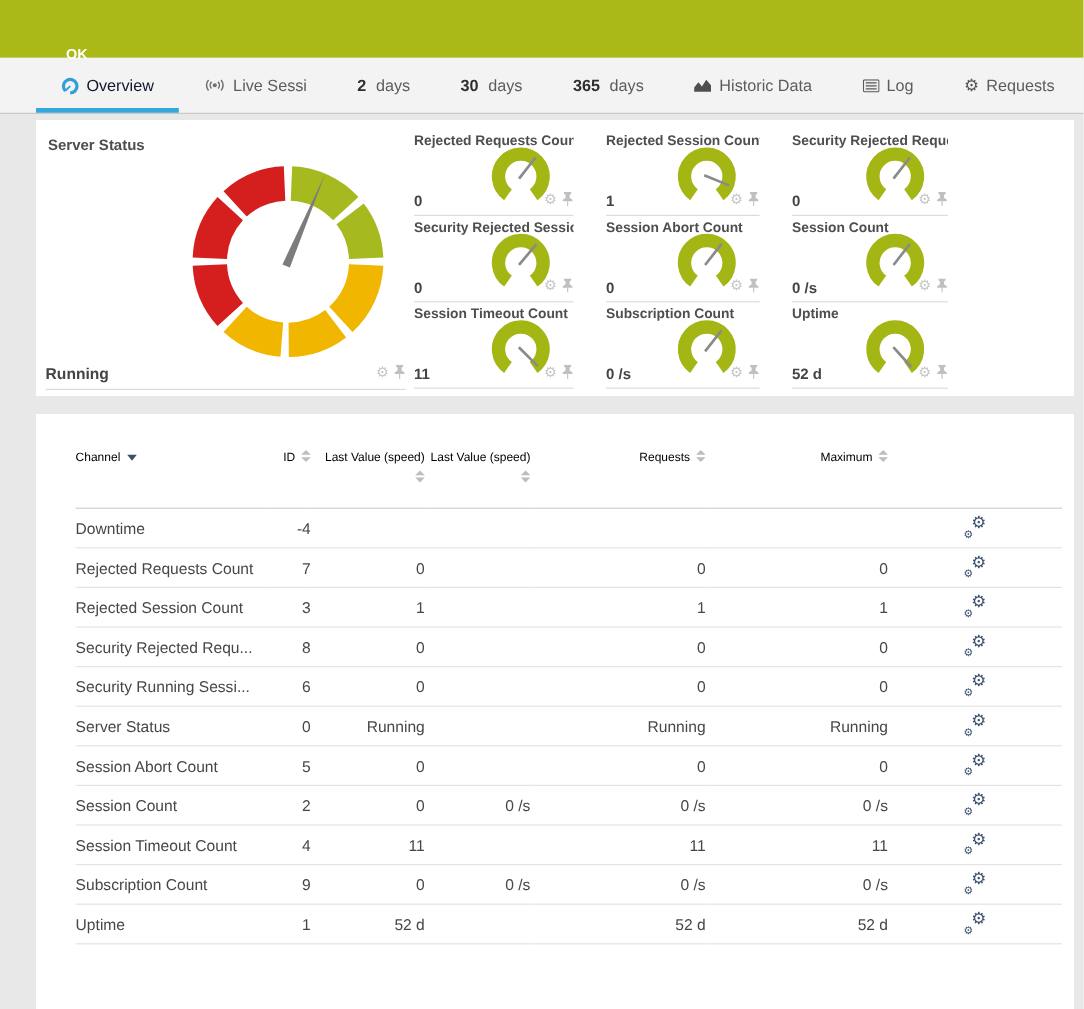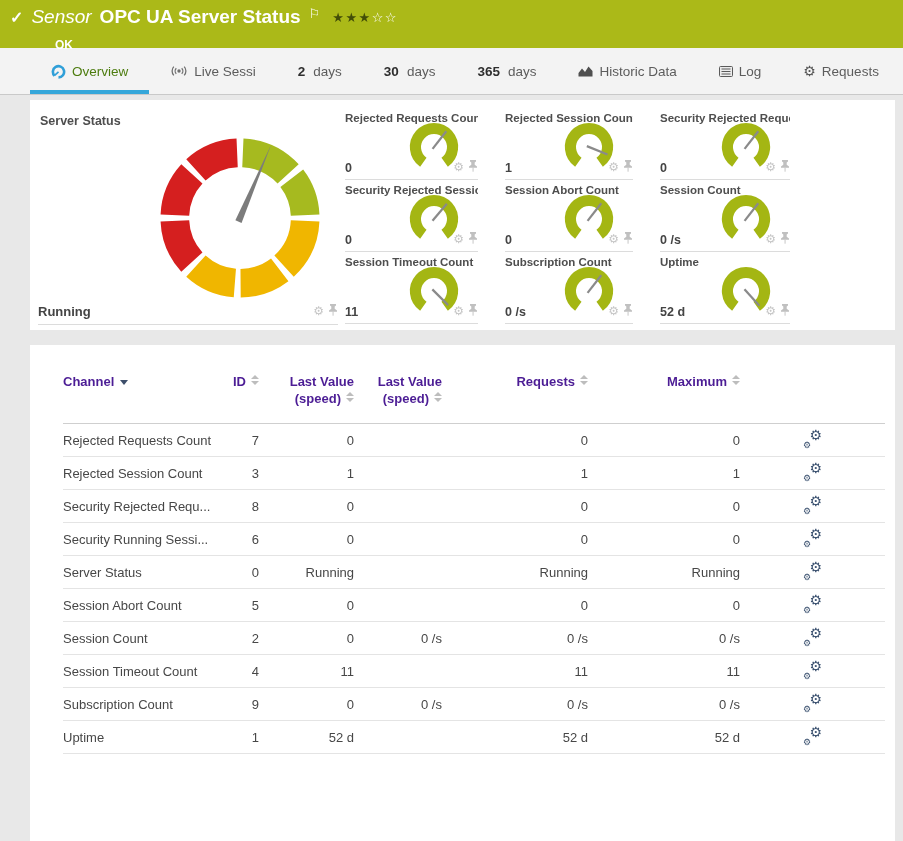--- a/index.html
+++ b/index.html
@@ -19,21 +19,21 @@
   .icon-flag { position:relative; top:-4px; }
   .icon-flag::before { content:"⚐"; font-size:13px; }
   .stars { font-size:13px; letter-spacing:1.5px; margin-left:4px; }
   .stars .f { color:#424d08; }
   .stars .e { color:#ffffff; }
   .status-ok { position:absolute; left:55px; top:30px; font-size:12px; font-weight:bold;margin-top:8px; }
 
   
   .tabs { height:47px; background:#f3f3f3; border-bottom:1px solid #c9c9c9; display:flex; padding-left:30px; }
   .tab { display:flex; align-items:center; gap:6px; padding:0 21px; font-size:13.5px; color:#5c5c5c; cursor:pointer; white-space:nowrap; }
-  .tab.active { color:#4d7c0f; box-shadow:inset 0 -4px 0 #35a7da; }
+  .tab.active { color:#0f172a; box-shadow:inset 0 -4px 0 #35a7da; }
   .tab b { color:#2e2e2e; margin-right:2px; }
   .tab svg { flex:none; }
   .icon-gear-tab::before { content:"⚙"; font-size:14px; color:#555; }
 
   
   .panel { background:#fff; margin-left:30px; width:865px; }
   .panel.gauges { margin-top:5px; height:230px; position:relative; }
 
   .ptitle { position:absolute; left:10px; top:14px; font-size:12.5px; font-weight:bold; color:#4e4e4e; }
   .biggauge { position:absolute; left:126px; top:34px; }
@@ -48,21 +48,21 @@
   .gcell svg.dial { position:absolute; right:18px; top:13px; }
   .gfooter { position:absolute; bottom:0; left:0; right:0; border-bottom:1px solid #dcdcdc; padding-bottom:4px;
              display:flex; justify-content:space-between; align-items:flex-end; }
   .gvalue { font-size:12.5px; font-weight:bold; color:#444; }
   .cellicons { display:flex; gap:4px; align-items:center; }
   .icon-gear-sm::before { content:"⚙"; font-size:12px; color:#c6c6c6; }
 
   
   .panel.tablepanel { margin-top:15px; height:496px; padding:28px 10px 0 33px; }
   table.channels { border-collapse:collapse; width:822px; table-layout:fixed; }
-  .channels th { font-size:13px; color:#4c1d95; font-weight:bold; text-align:right; vertical-align:top;
+  .channels th { font-size:10px; color:#000000; font-weight:normal; text-align:right; vertical-align:top;
                  padding:0 0 16px 0; line-height:17px; border-bottom:1px solid #cfcfcf; cursor:pointer; }
   .channels th.ch { text-align:left; }
   .channels td { font-size:13px; color:#474747; height:33px; border-bottom:1px solid #e4e4e4; text-align:right; padding:0; }
   .channels td.ch { text-align:left; }
   .channels td.edit { text-align:center; }
 
   .sortud { display:inline-block; vertical-align:top; margin-left:5px; margin-top:2px; }
   .sortud i { display:block; width:0; height:0; border-left:4px solid transparent; border-right:4px solid transparent; }
   .sortud .up { border-bottom:4px solid #bdbdbd; margin-bottom:2px; }
   .sortud .dn { border-top:4px solid #bdbdbd; }
@@ -75,27 +75,20 @@
 
   svg .needle-sm { stroke:#8a8a8a; stroke-width:2.4; }
   svg .arc-small { stroke:#a4b613; fill:none; stroke-width:12; }
   svg .seg-g { stroke:#a6ba1f; } svg .seg-y { stroke:#f0b600; } svg .seg-r { stroke:#d51f1f; }
   svg .seg { fill:none; stroke-width:29; }
 </style>
 </head>
 <body>
 
 <header class="topbar" style="background: rgb(171, 185, 24);">
-  <div class="row1">
-    <span class="icon-check"></span>
-    <span class="kind">Sensor</span>
-    <span class="sensor-title">OPC UA Server Status</span>
-    <span class="icon-flag"></span>
-    <span class="stars"><span class="f">★★★</span><span class="e">☆☆</span></span>
-  </div>
   <div class="status-ok">OK</div>
 </header>
 
 <nav class="tabs">
   <div class="tab active" style="box-shadow: rgb(53, 167, 218) 0px -4px 0px inset;">
     <svg width="15" height="15" viewBox="0 0 15 15">
       <path d="M3.54 11.76 A5.6 5.6 0 1 1 7.5 13.4" fill="none" stroke="#2f9fd8" stroke-width="2.6"></path>
       <line x1="7.5" y1="7.8" x2="3.4" y2="11.7" stroke="#2f9fd8" stroke-width="1.6"></line>
     </svg>
     <span>Overview</span>
@@ -342,20 +335,29 @@
         <th><span>ID</span><span class="sortud"><i class="up"></i><i class="dn"></i></span></th>
         <th><span>Last Value (speed)</span><span class="sortud"><i class="up"></i><i class="dn"></i></span></th>
         <th><span>Last Value (speed)</span><span class="sortud"><i class="up"></i><i class="dn"></i></span></th>
         <th><span>Requests</span><span class="sortud"><i class="up"></i><i class="dn"></i></span></th>
         <th><span>Maximum</span><span class="sortud"><i class="up"></i><i class="dn"></i></span></th>
         <th></th>
       </tr>
     </thead>
     <tbody>
       <tr>
+        <td class="ch">Downtime</td>
+        <td>-4</td>
+        <td></td>
+        <td></td>
+        <td></td>
+        <td></td>
+        <td class="edit"><span class="chedit"><span class="g1"></span><span class="g2"></span></span></td>
+      </tr>
+      <tr>
         <td class="ch">Rejected Requests Count</td>
         <td>7</td>
         <td>0</td>
         <td></td>
         <td>0</td>
         <td>0</td>
         <td class="edit"><span class="chedit"><span class="g1"></span><span class="g2"></span></span></td>
       </tr>
       <tr>
         <td class="ch">Rejected Session Count</td>

